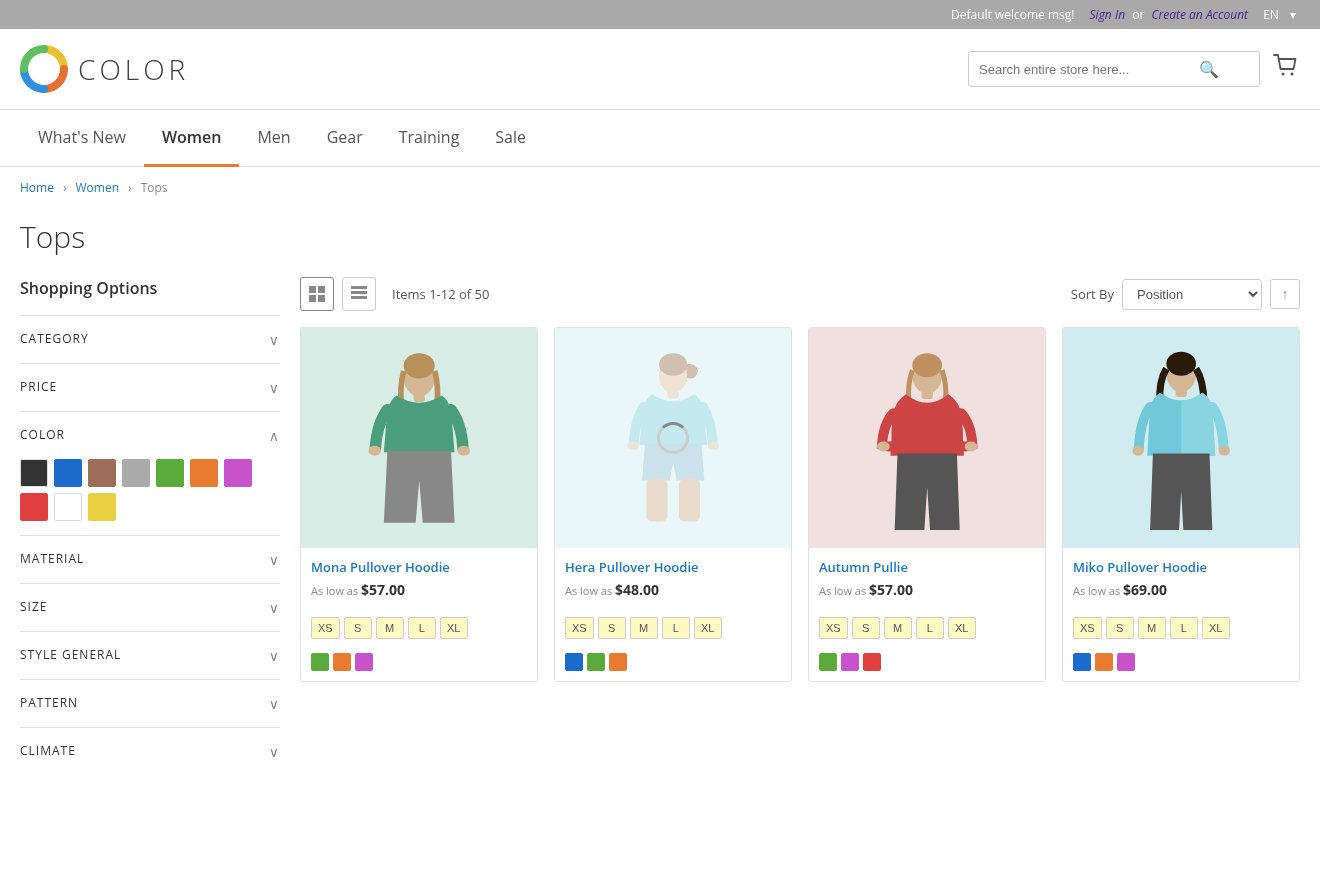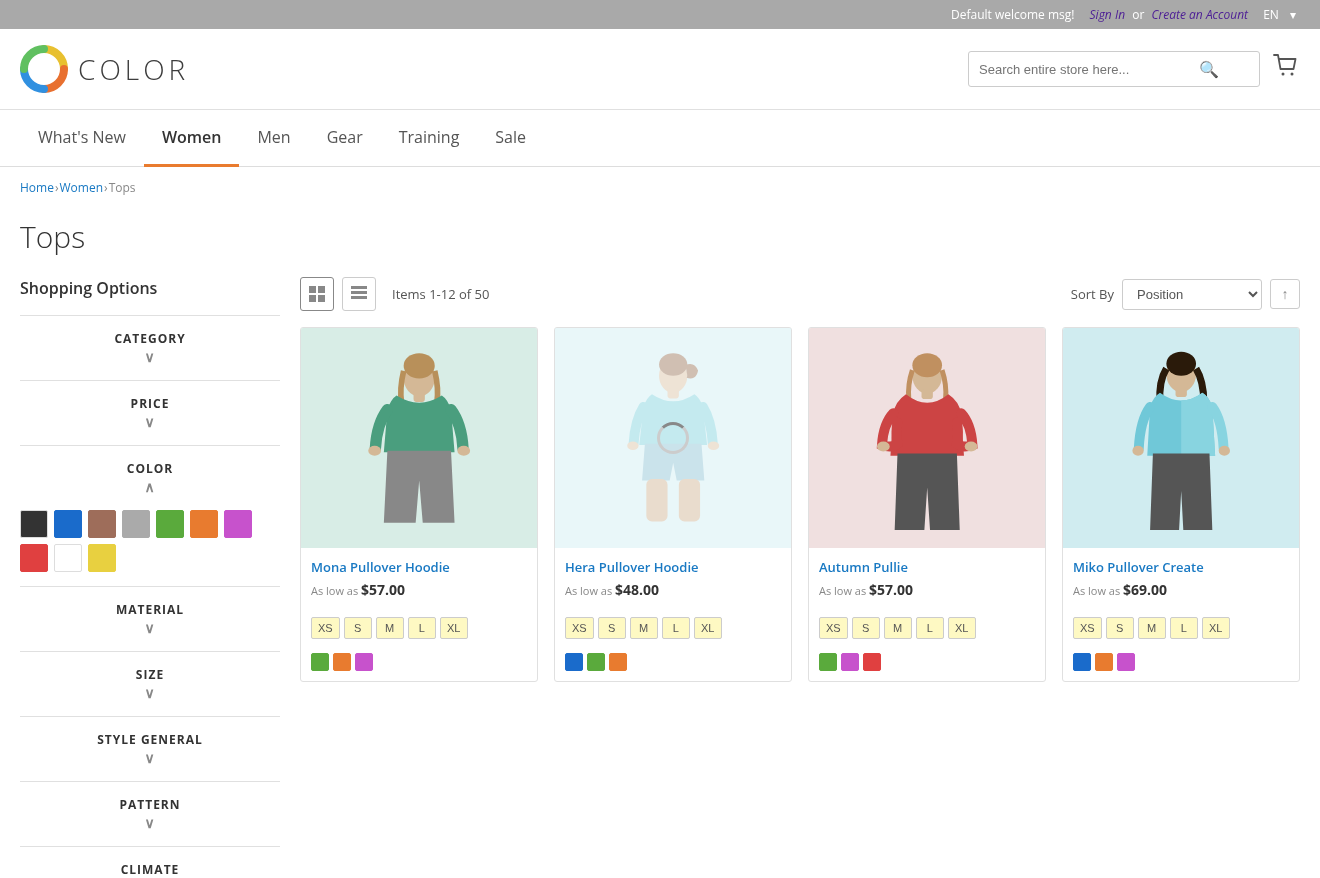--- a/index.html
+++ b/index.html
@@ -94,21 +94,21 @@
       margin-bottom: -1px;
     }
 
     
     .breadcrumb {
       padding: 12px 20px;
       font-size: 12px;
       color: #888;
       display: flex;
       align-items: center;
-      gap: 1px;
+      gap: 9px;
     }
     .breadcrumb a { color: #1979c3; text-decoration: none; }
     .breadcrumb span { color: #888; }
 
     
     .page-title {
       padding: 8px 20px 20px;
       font-size: 30px;
       font-weight: 300;
       color: #333;
@@ -131,29 +131,28 @@
       font-weight: 600;
       color: #333;
       margin-bottom: 16px;
     }
     .filter-section {
       border-top: 1px solid #e0e0e0;
     }
     .filter-header {
       display: flex;
       justify-content: space-between;
-      align-items: center;
+      align-items: flex-start;
       padding: 14px 0;
       cursor: pointer;
       font-size: 12px;
-      font-weight: 700;
+      font-weight: 400;
       letter-spacing: 1px;
       color: #333;
       text-transform: uppercase;
-      flex-direction: column;
     }
     .filter-header .chevron {
       font-size: 14px;
       color: #888;
     }
     .color-swatches {
       display: flex;
       flex-wrap: wrap;
       gap: 6px;
       padding-bottom: 14px;
@@ -663,21 +662,21 @@
             <path d="M144 96 Q158 115 160 155" stroke="#88d4e0" stroke-width="14" fill="none" stroke-linecap="round"></path>
             <ellipse cx="39" cy="158" rx="8" ry="7" fill="#d4b896"></ellipse>
             <ellipse cx="161" cy="158" rx="8" ry="7" fill="#d4b896"></ellipse>
 
             <path d="M60 162 L56 270 L97 270 L100 215 L103 270 L144 270 L140 162Z" fill="#555"></path>
 
             <rect x="92" y="69" width="16" height="13" rx="4" fill="#d4b896"></rect>
           </svg>
         </div>
         <div class="product-info">
-          <div class="product-name">Miko Pullover Create</div>
+          <div class="product-name">Miko Pullover Hoodie</div>
           <div>
             <span class="product-price-label">As low as </span>
             <span class="product-price">$69.00</span>
           </div>
         </div>
         <div class="size-options">
           <button class="size-btn">XS</button>
           <button class="size-btn">S</button>
           <button class="size-btn">M</button>
           <button class="size-btn">L</button>

